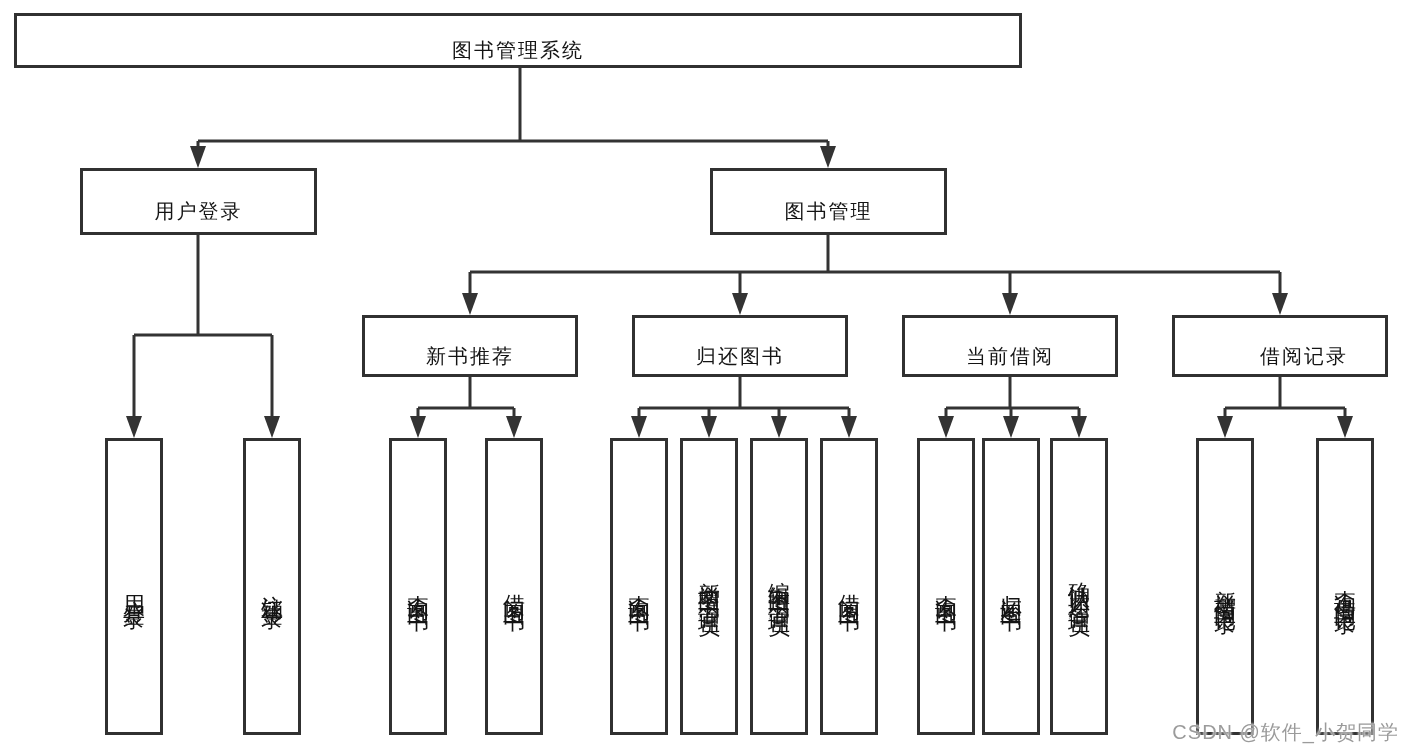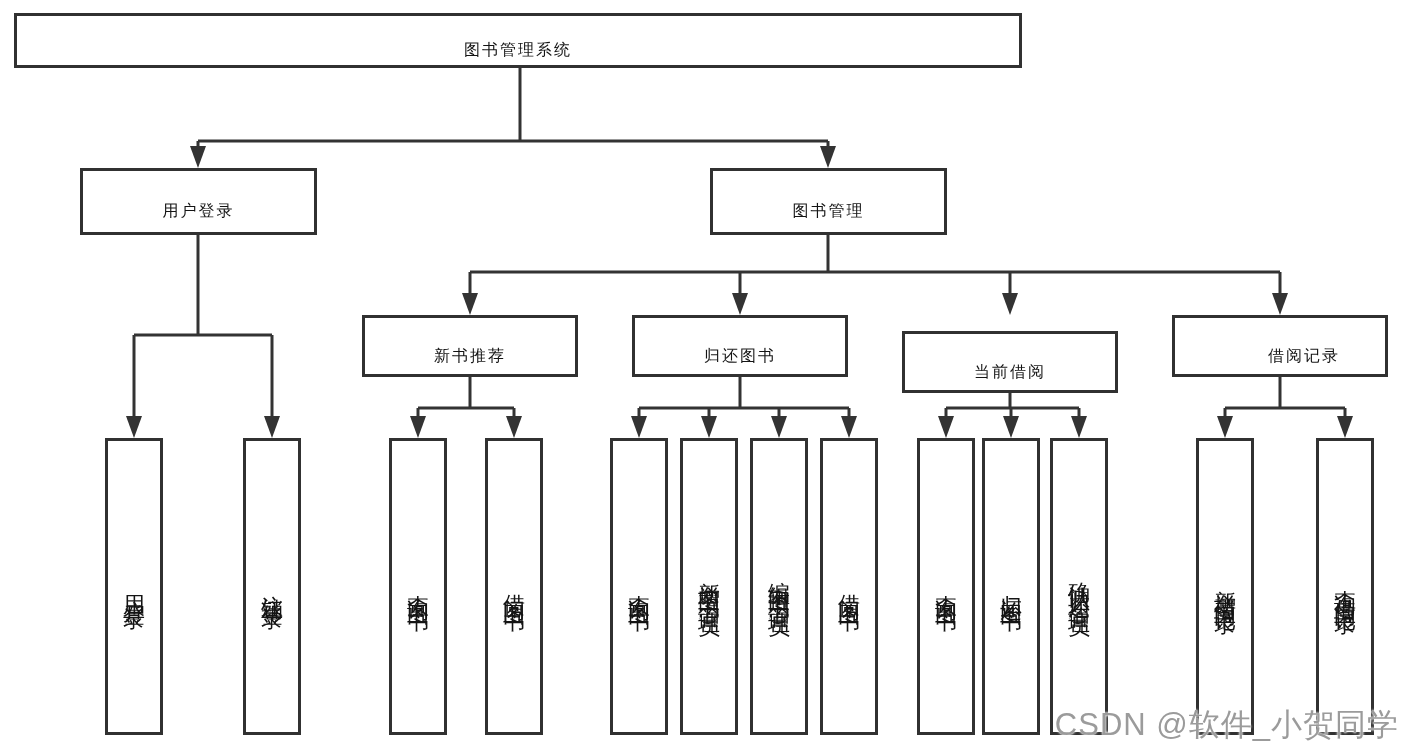--- a/index.html
+++ b/index.html
@@ -27,38 +27,38 @@
     box-sizing: border-box;
     border: 3px solid #313131;
     background: #ffffff;
     display: flex;
     align-items: center;
     justify-content: center;
     color: #141414;
     z-index: 2;
   }
   .h-label {
-    font-size: 16px;
+    font-size: 20px;
     letter-spacing: 2px;
     white-space: nowrap;
     margin-top: 20px;
   }
   .v-label {
     writing-mode: vertical-rl;
     text-orientation: mixed;
     font-size: 22px;
     letter-spacing: 5px;
     line-height: 1.0;
     white-space: nowrap;
   }
   .watermark {
     position: absolute;
     right: 6px;
     bottom: 1px;
-    font-size: 31px;
+    font-size: 20px;
     color: #9b9b9b;
     letter-spacing: 1px;
     text-shadow: 0 0 3px #ffffff, 0 0 2px #ffffff;
     z-index: 6;
     white-space: nowrap;
   }
 </style>
 </head>
 <body>
 
@@ -140,21 +140,21 @@
   <div class="node" style="left:710px; top:168px; width:237px; height:67px;">
     <span class="h-label">图书管理</span>
   </div>
 
   <div class="node" style="left:362px; top:315px; width:216px; height:62px;">
     <span class="h-label">新书推荐</span>
   </div>
   <div class="node" style="left:632px; top:315px; width:216px; height:62px;">
     <span class="h-label">归还图书</span>
   </div>
-  <div class="node" style="left:902px; top:331px; width:216px; height:62px;">
+  <div class="node" style="left:902px; top:315px; width:216px; height:62px;">
     <span class="h-label">当前借阅</span>
   </div>
   <div class="node" style="left:1172px; top:315px; width:216px; height:62px;padding-left:48px;">
     <span class="h-label">借阅记录</span>
   </div>
 
   <div class="node" style="left:105px; top:438px; width:58px; height:297px;">
     <span class="v-label">用户登录</span>
   </div>
   <div class="node" style="left:243px; top:438px; width:58px; height:297px;">

